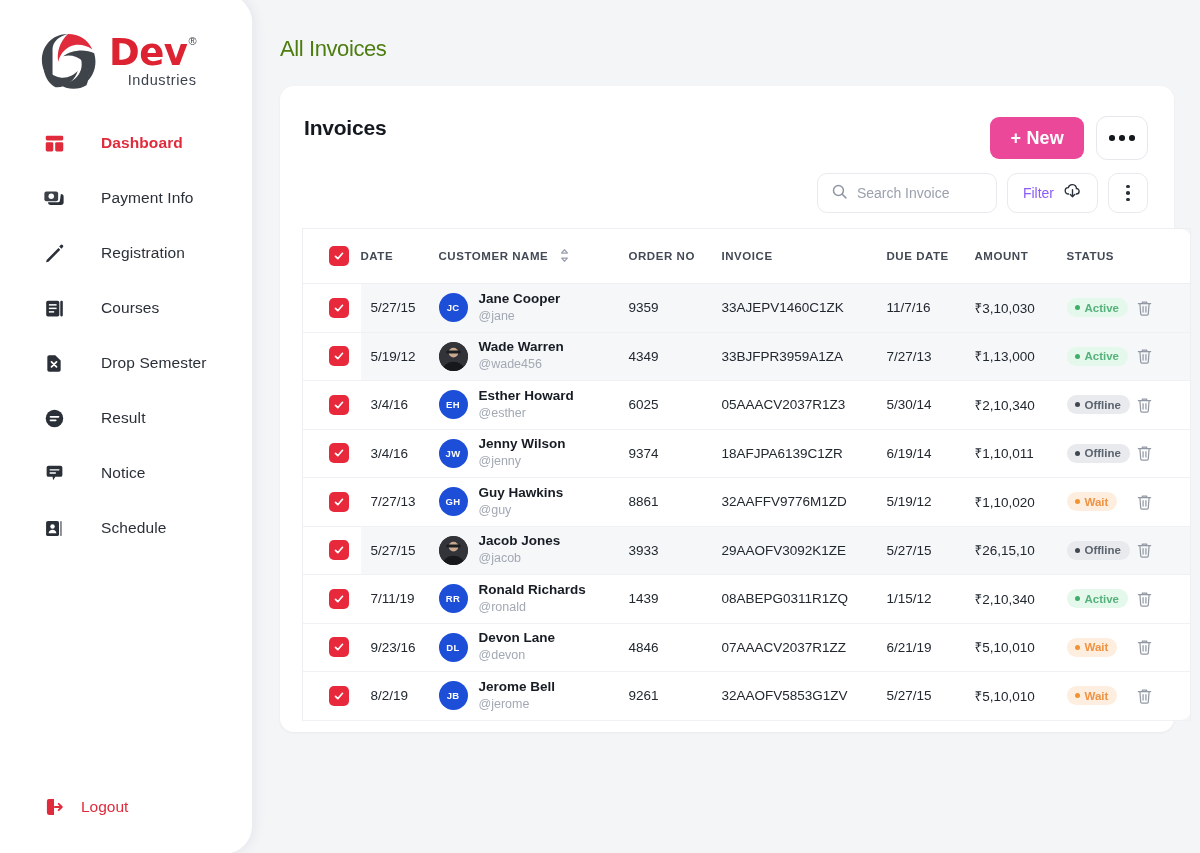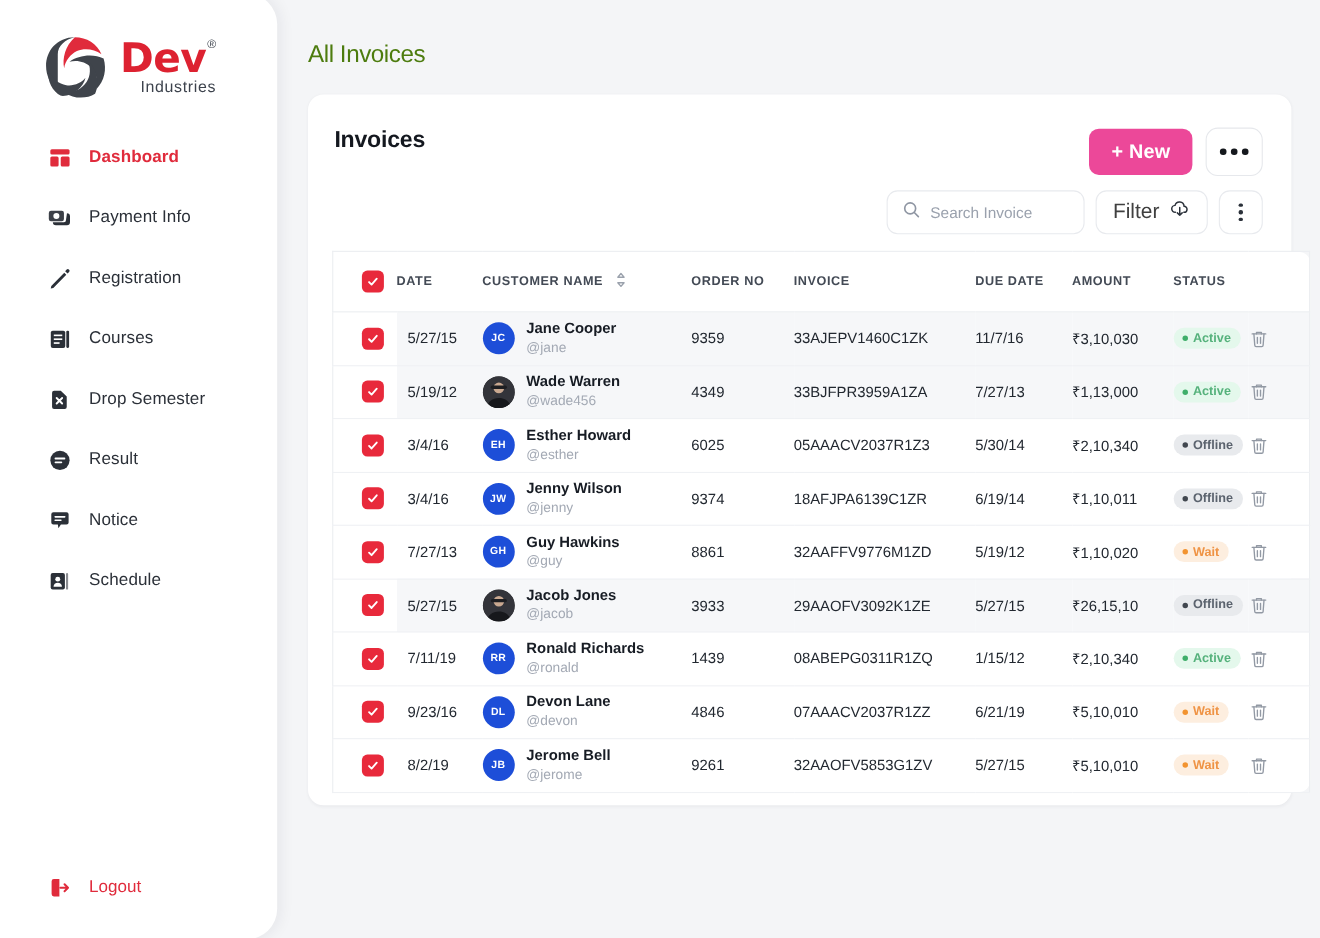--- a/index.html
+++ b/index.html
@@ -44,21 +44,21 @@
   .nav { margin-top: 30px; }
   .nav-item {
     display: flex; align-items: center;
     gap: 16px;
     padding: 10px 0 10px 43px;
     margin-bottom: 13px;
     cursor: pointer;
     text-decoration: none;
   }
   .nav-icon { width: 22px; height: 22px; flex: none; display: flex; align-items: center; justify-content: center; }
-  .nav-label { font-size: 15.5px; color: #2b3038; letter-spacing: 0.1px; }
+  .nav-label { font-size: 15.5px; color: #2b3038; letter-spacing: 0.1px; margin-left: 20px; }
   .nav-item.active .nav-label { color: #e02b3c; font-weight: 700; }
 
   .logout {
     position: absolute;
     left: 43px; bottom: 36px;
     display: flex; align-items: center; gap: 16px;
     cursor: pointer;
   }
   .logout-label { font-size: 15.5px; color: #e02b3c; }
 
@@ -122,21 +122,21 @@
     border: none; outline: none; background: transparent;
     font-size: 14px; color: #6d7684; width: 120px;
     font-family: "Liberation Sans", sans-serif;
   }
   .search-input::placeholder { color: #9aa1ad; }
   .btn-filter {
     height: 40px; padding: 0 15px;
     border: 1px solid #e8eaee; border-radius: 10px;
     background: #fff; cursor: pointer;
     display: flex; align-items: center; gap: 9px;
-    font-size: 19px; color: #404040;
+    font-size: 14px; color: #8b5cf6;
     font-family: "Liberation Sans", sans-serif;
   }
   .btn-kebab {
     width: 40px; height: 40px;
     border: 1px solid #e8eaee; border-radius: 10px;
     background: #fff; cursor: pointer;
     display: flex; flex-direction: column; align-items: center; justify-content: center; gap: 3px;
   }
   .kdot { width: 3.6px; height: 3.6px; border-radius: 50%; background: #2b313a; }
 

